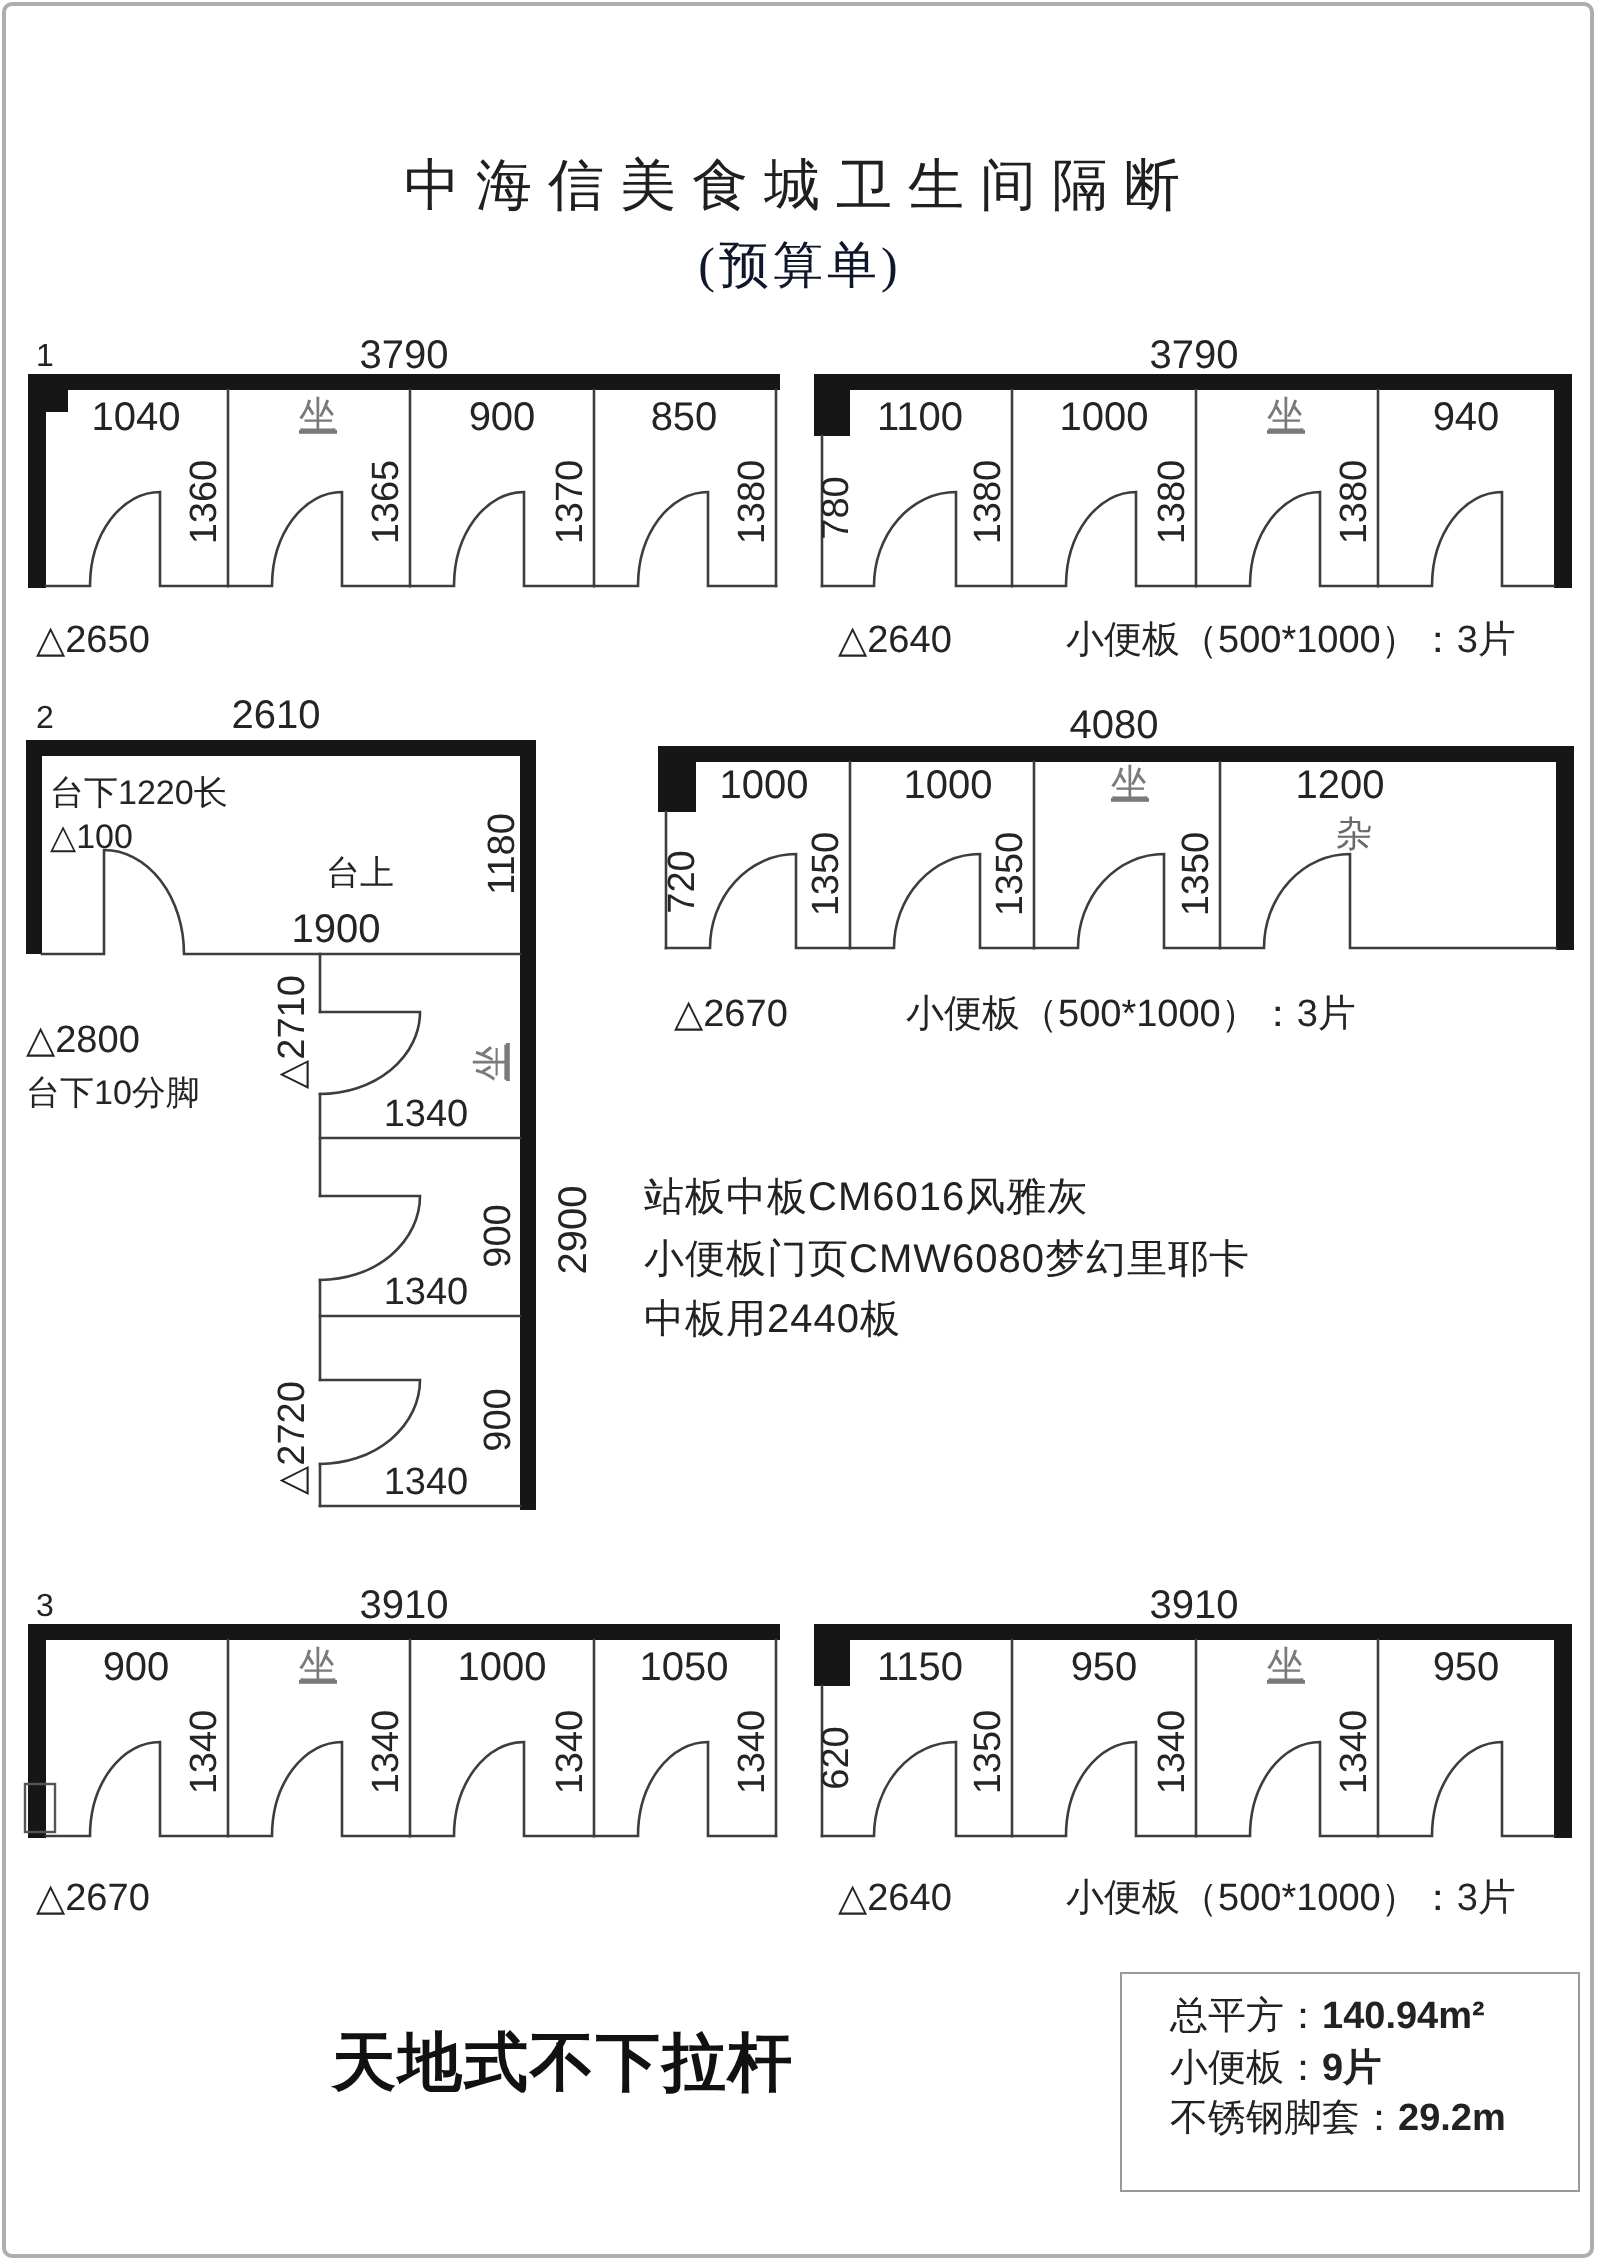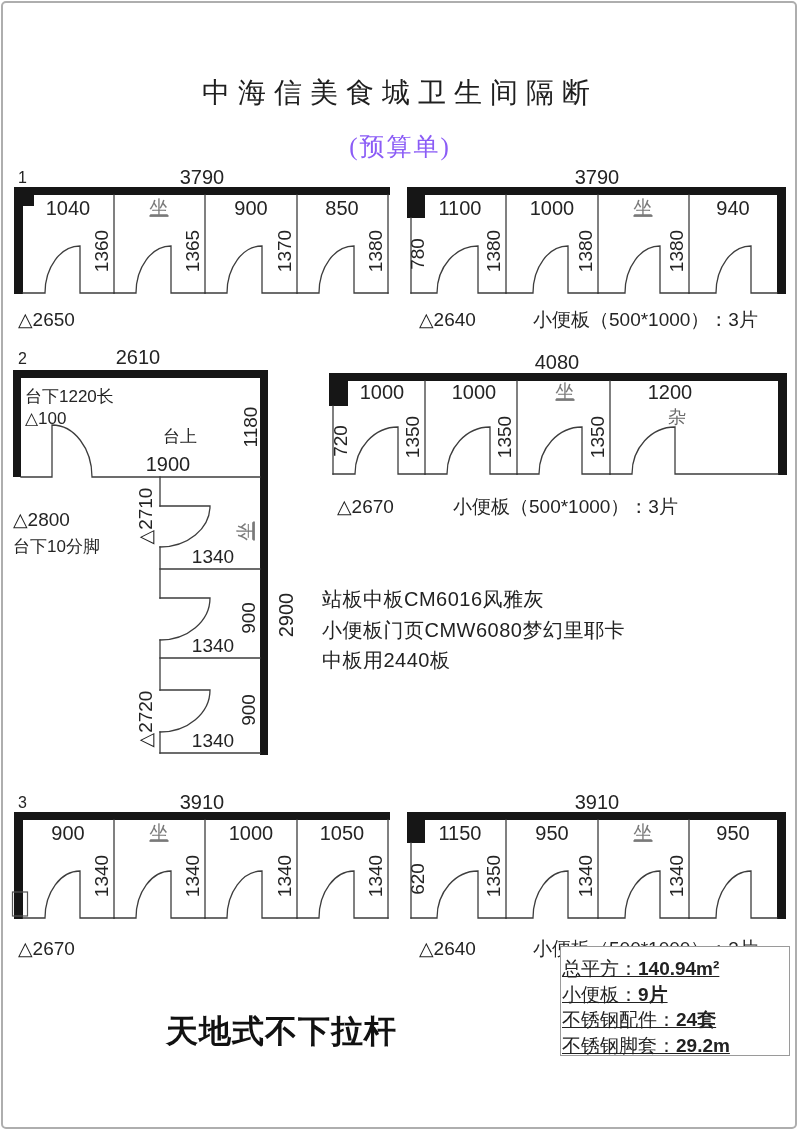--- a/index.html
+++ b/index.html
@@ -2,43 +2,43 @@
 <html><head>
 <meta charset="utf-8">
 <style>
   html,body{margin:0;padding:0;background:#e8e8e8;}
   .page{position:relative;width:800px;height:1131px;background:#ffffff;overflow:hidden;
         font-family:"Liberation Sans",sans-serif;}
   .frame{position:absolute;left:1px;top:1px;right:3px;bottom:2px;border:2px solid #aeaeae;
          border-radius:5px;pointer-events:none;}
   .title1{position:absolute;top:74px;left:0;width:100%;text-align:center;font-size:28px;
           letter-spacing:8px;color:#1f1f1f;font-family:"Liberation Serif",serif;}
-  .title2{position:absolute;top:130px;left:0;width:100%;text-align:center;font-size:25px;
-          letter-spacing:2px;color:#8b5cf6;font-family:"Liberation Serif",serif;}
+  .title2{position:absolute;top:116px;left:0;width:100%;text-align:center;font-size:25px;
+          letter-spacing:2px;color:#0f172a;font-family:"Liberation Serif",serif;}
   .diag{position:absolute;overflow:visible;}
   .wall{fill:#161616;stroke:none;}
   .ln{stroke:#3d3d3d;stroke-width:1.3;fill:none;stroke-linecap:square;}
   .fix{stroke:#555;stroke-width:1.2;fill:none;}
   text{fill:#242424;font-family:"Liberation Sans",sans-serif;}
   .idx{font-size:16px;}
   .dim{font-size:20px;}
   .snum{font-size:20px;}
   .rot{font-size:19px;}
   .note{font-size:19px;}
   .small{font-size:17px;}
   .seat{fill:#7a7a7a;text-decoration:underline;font-size:19px;font-family:"Liberation Serif",serif;}
   .misc{fill:#6a6a6a;font-size:18px;font-family:"Liberation Serif",serif;}
   .notes{position:absolute;left:322px;top:584px;width:478px;color:#222;font-size:20px;
          line-height:30.5px;letter-spacing:0.5px;}
   .notes div{white-space:nowrap;}
   .footer-bold{position:absolute;left:166px;top:1010px;font-size:32px;font-weight:800;
                color:#111;letter-spacing:1px;}
-  .summary{position:absolute;left:560px;top:946px;width:230px;height:110px;box-sizing:border-box;
-           border:1px solid #9a9a9a;background:#fff;padding:9px 1px;font-size:19px;
-           line-height:25.5px;color:#222;text-decoration:underline;}
+  .summary{position:absolute;left:560px;top:986px;width:230px;height:110px;box-sizing:border-box;
+           border:1px solid #9a9a9a;background:#fff;padding:9px 24px;font-size:19px;
+           line-height:25.5px;color:#222;}
   .summary .row{white-space:nowrap;}
   .summary .val{font-weight:700;}
 </style>
 </head>
 <body>
 
 <div class="page">
   <div class="frame"></div>
 
   <div class="title1">中海信美食城卫生间隔断</div>
@@ -192,16 +192,15 @@
     <text class="rot" x="272" y="89" text-anchor="middle" transform="rotate(-90 272 83)">1340</text>
     <text class="note" x="14" y="162">△2640</text>
     <text class="note" x="128" y="162">小便板（500*1000）：3片</text>
   </svg>
 
   <div class="footer-bold">天地式不下拉杆</div>
 
   <div class="summary">
     <div class="row"><span>总平方：</span><span class="val">140.94m²</span></div>
     <div class="row"><span>小便板：</span><span class="val">9片</span></div>
-    <div class="row"><span>不锈钢配件：</span><span class="val">24套</span></div>
     <div class="row"><span>不锈钢脚套：</span><span class="val">29.2m</span></div>
   </div>
 </div>
 
 </body></html>

